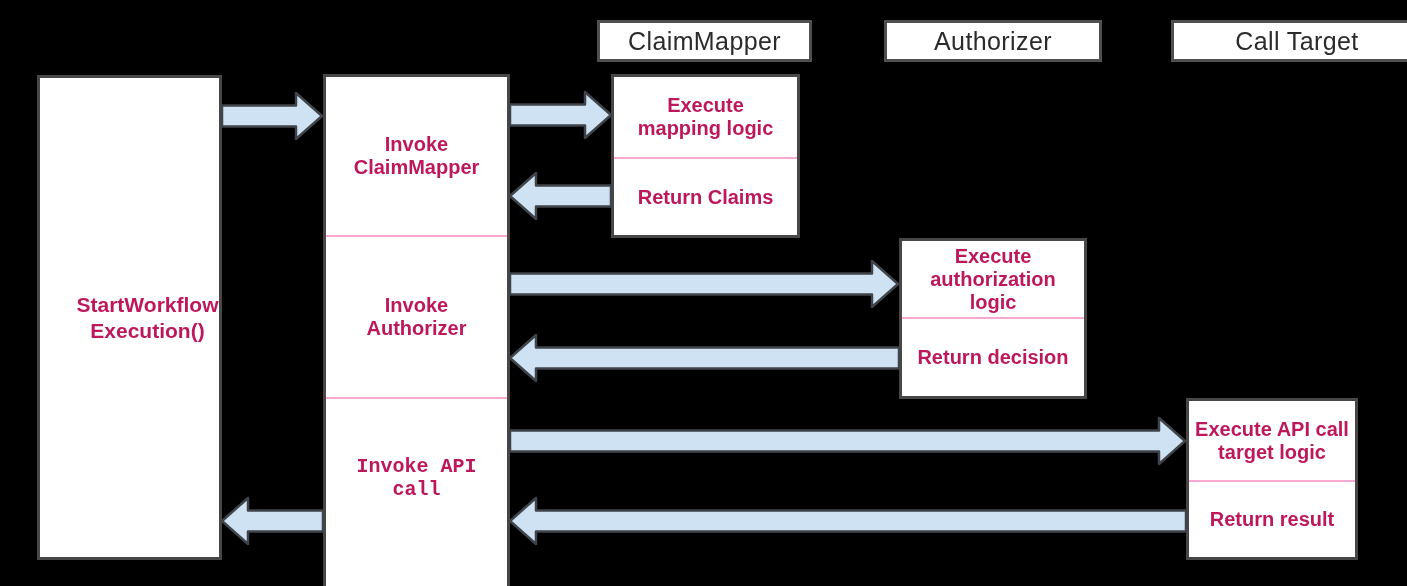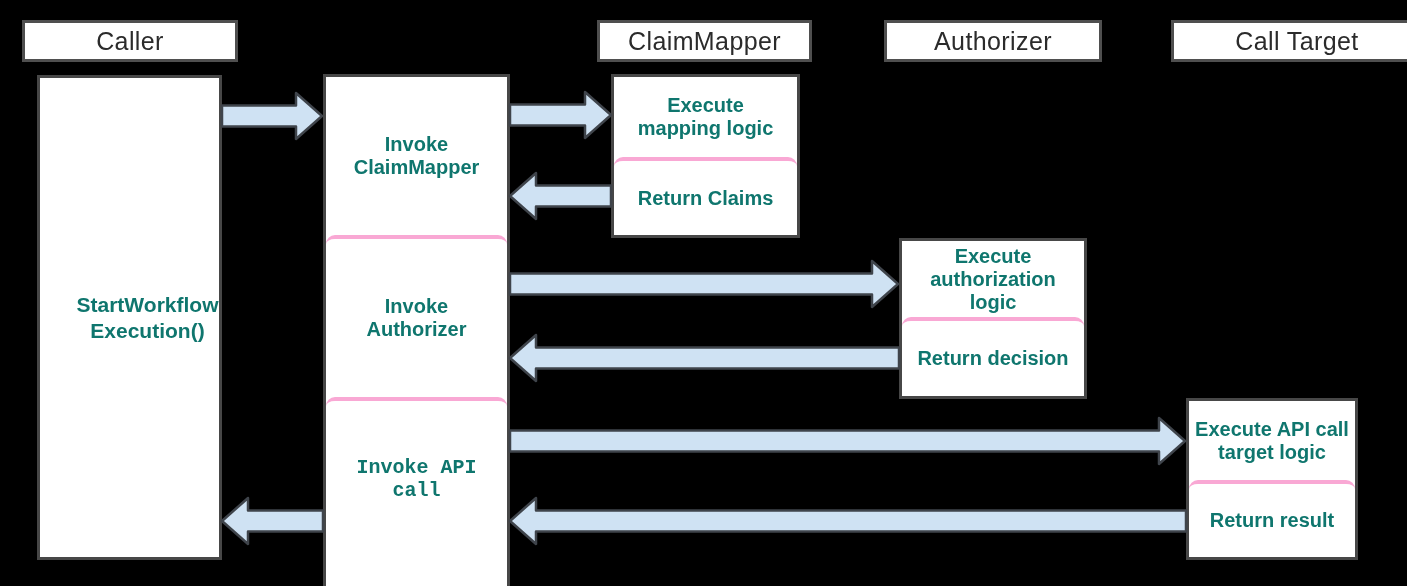--- a/index.html
+++ b/index.html
@@ -24,45 +24,42 @@
     box-sizing:border-box;display:flex;flex-direction:column;
   }
   #stack-caller{left:37px;top:75px;width:185px;height:485px;}
   #stack-frontend{left:323px;top:74px;width:187px;height:554px;}
   #stack-claimmapper{left:611px;top:74px;width:189px;height:164px;}
   #stack-authorizer{left:899px;top:238px;width:188px;height:161px;}
   #stack-call-target{left:1186px;top:398px;width:172px;height:162px;}
   .cell{
     box-sizing:border-box;display:flex;align-items:center;justify-content:center;
     text-align:center;font-weight:700;font-size:20px;line-height:23px;
-    color:#0f766e;white-space:pre-line;padding:14px 6px;
+    color:#be185d;white-space:pre-line;padding:14px 6px;
   }
-  .cell + .cell{border-top:4px solid #f9a8d4;border-radius:9px;}
+  .cell + .cell{border-top:2px solid #f9a8d4;}
   #cell-start-workflow{flex:1;font-size:21px;line-height:26px;margin-left:36px;}
   #cell-invoke-claimmapper{height:158px;}
   #cell-invoke-authorizer{height:162px;}
   #cell-invoke-api-call{height:160px;font-family:Liberation Mono, monospace;}
   #cell-execute-mapping-logic{height:80px;}
   #cell-return-claims{height:78px;}
   #cell-execute-authorization-logic{height:76px;}
   #cell-return-decision{height:79px;}
   #cell-execute-api-call-target-logic{height:79px;}
   #cell-return-result{height:77px;}
   
   svg.arrows{position:absolute;left:0;top:0;width:1407px;height:586px;pointer-events:none;}
   svg.arrows polygon{stroke-width:2.5;stroke-linejoin:round;}
 </style>
 </head>
 <body>
 
 <div class="canvas">
 
-  <div class="hdr" id="hdr-caller">
-    <span>Caller</span>
-  </div>
   <div class="hdr" id="hdr-claimmapper">
     <span>ClaimMapper</span>
   </div>
   <div class="hdr" id="hdr-authorizer">
     <span>Authorizer</span>
   </div>
   <div class="hdr" id="hdr-call-target">
     <span>Call Target</span>
   </div>
 

